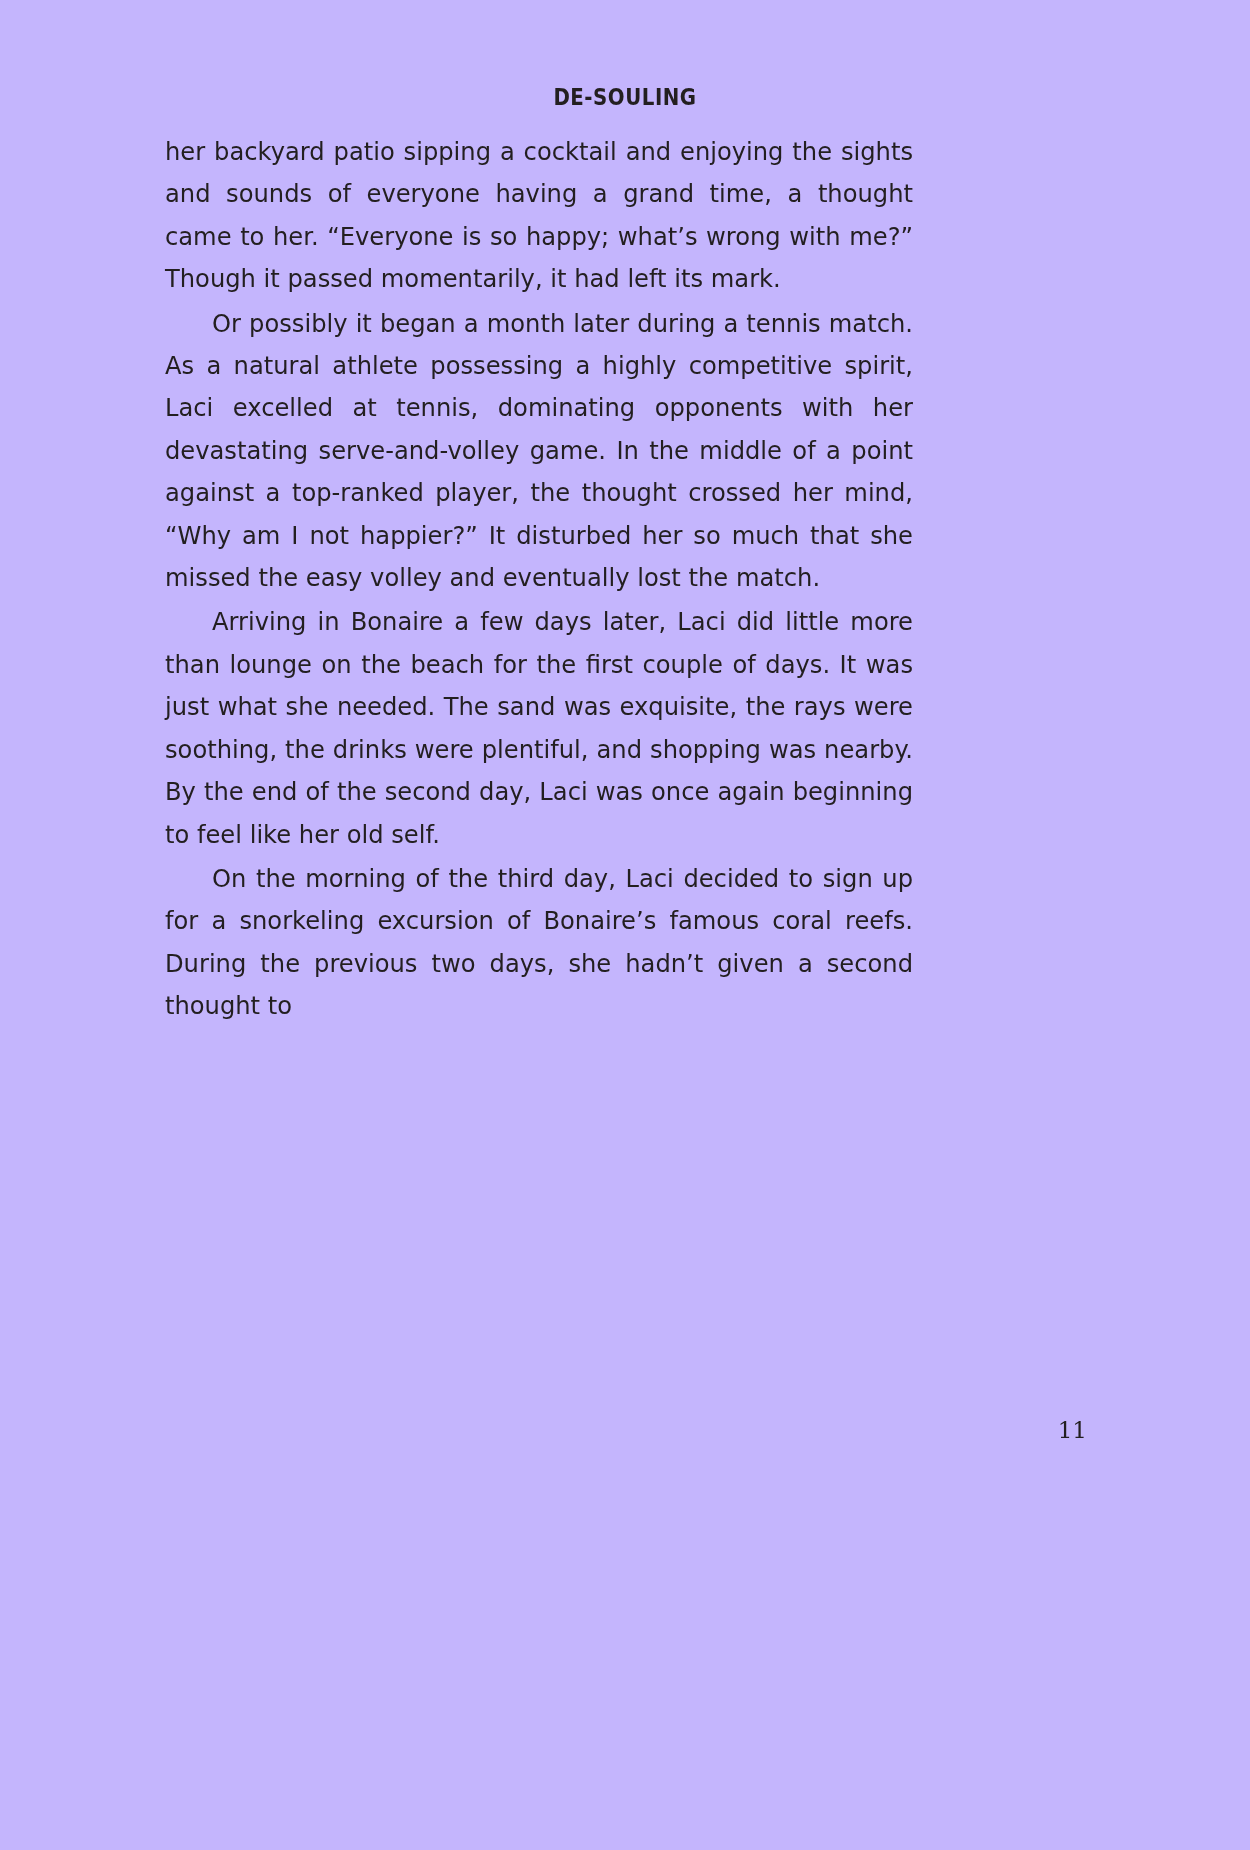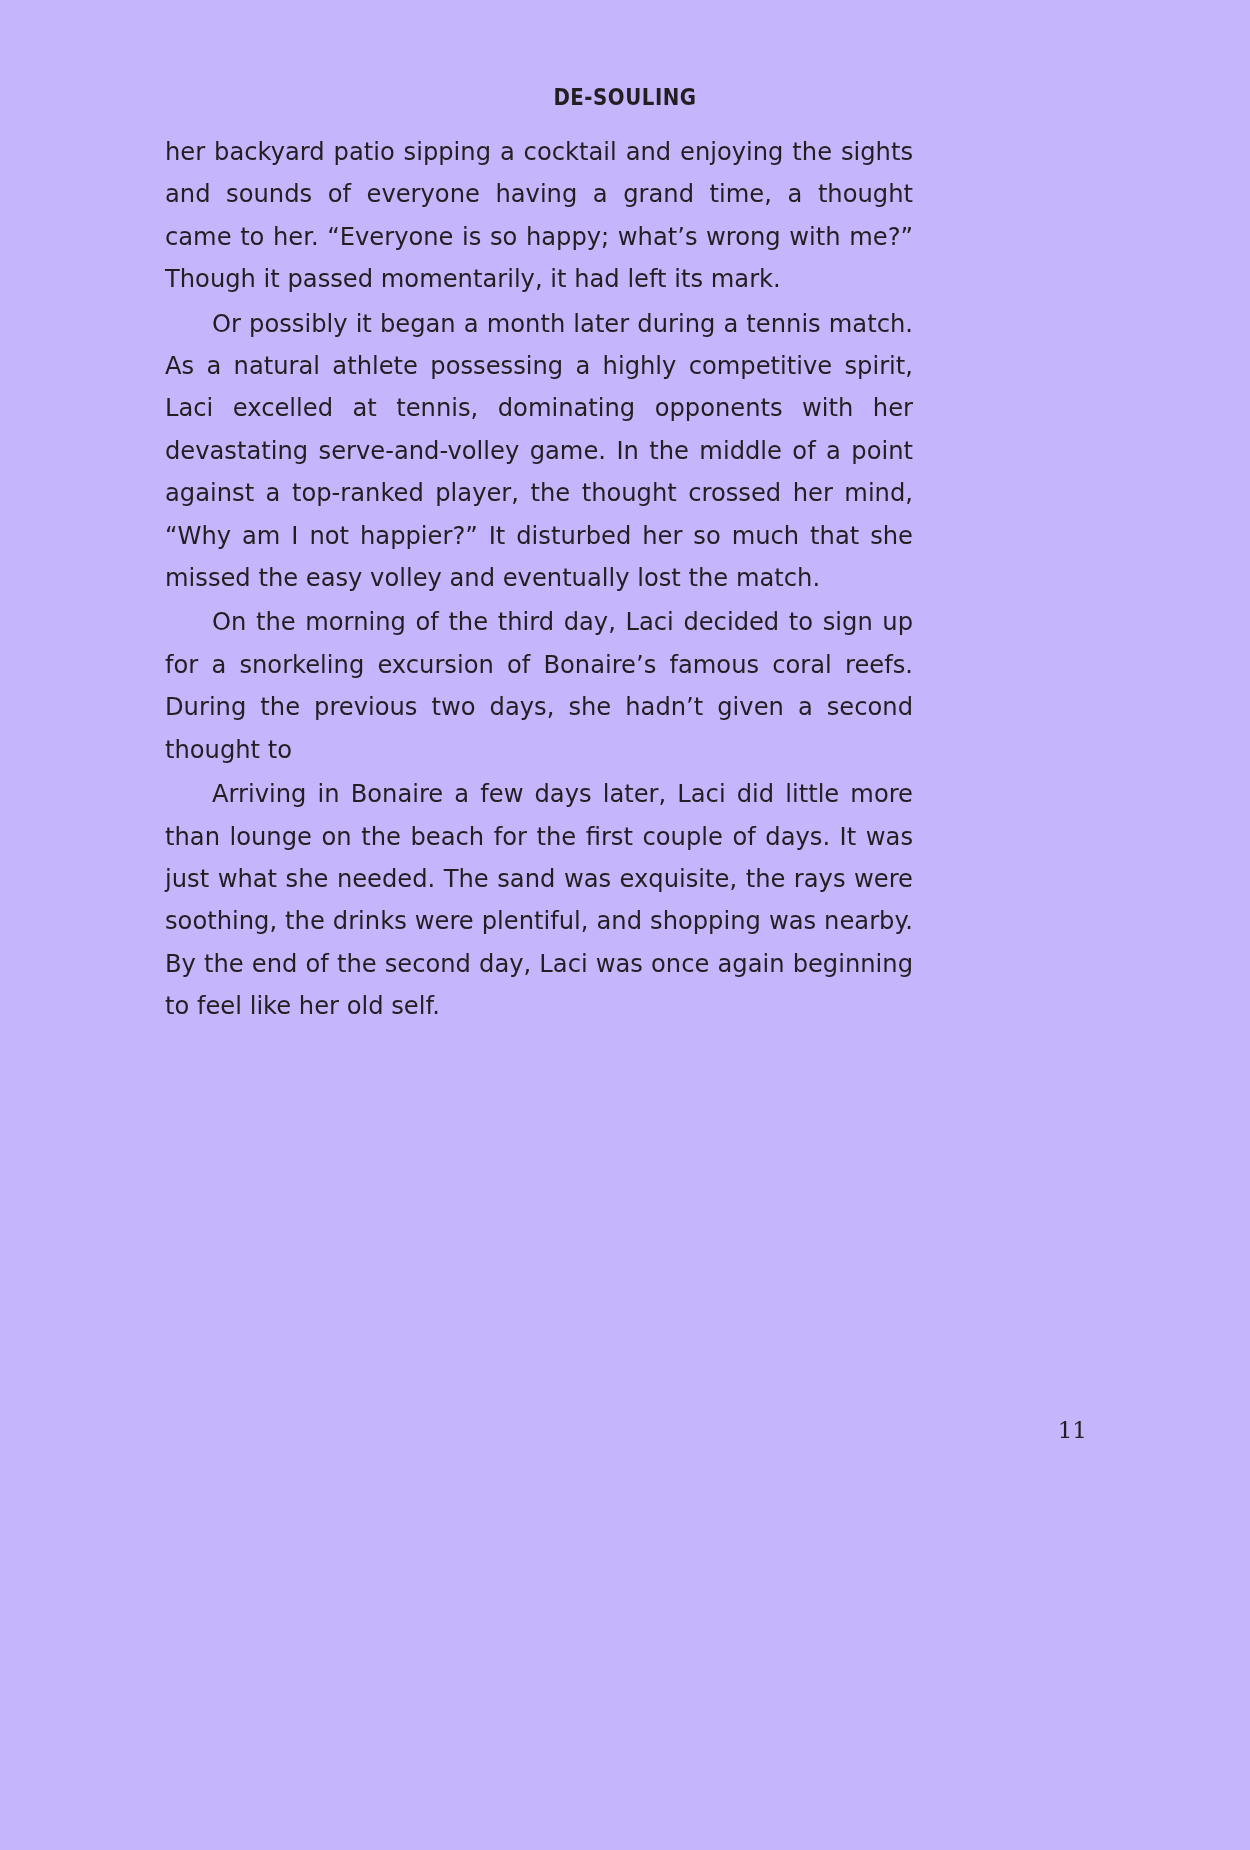--- a/index.html
+++ b/index.html
@@ -89,21 +89,21 @@
   <div class="running-header">DE-SOULING</div>
 
   <div class="text-column">
 
     <p class="para"><span>her backyard patio sipping a cocktail and enjoying the sights and sounds of everyone having a grand time, a thought came to her. “Everyone is so happy; what’s wrong with me?” Though it passed momentarily, it had left its mark.</span></p>
 
     <p class="para indented"><span>Or possibly it began a month later during a tennis match. As a natural athlete possessing a highly competitive spirit, Laci excelled at tennis, dominating opponents with her devastating serve-and-volley game. In the middle of a point against a top-ranked player, the thought crossed her mind, “Why am I not happier?” It disturbed her so much that she missed the easy volley and eventually lost the match.</span></p>
 
 
 
+    <p class="para indented"><span>Arriving in Bonaire a few days later, Laci did little more than lounge on the beach for the first couple of days. It was just what she needed. The sand was exquisite, the rays were soothing, the drinks were plentiful, and shopping was nearby. By the end of the second day, Laci was once again beginning to feel like her old self.</span></p>
+
     <p class="para indented"><span>On the morning of the third day, Laci decided to sign up for a snorkeling excursion of Bonaire’s famous coral reefs. During the previous two days, she hadn’t given a second thought to</span></p>
-
-    <p class="para indented"><span>Arriving in Bonaire a few days later, Laci did little more than lounge on the beach for the first couple of days. It was just what she needed. The sand was exquisite, the rays were soothing, the drinks were plentiful, and shopping was nearby. By the end of the second day, Laci was once again beginning to feel like her old self.</span></p>
 
   </div>
 
   <div class="folio">11</div>
 
 </div>
 
 </body></html>

